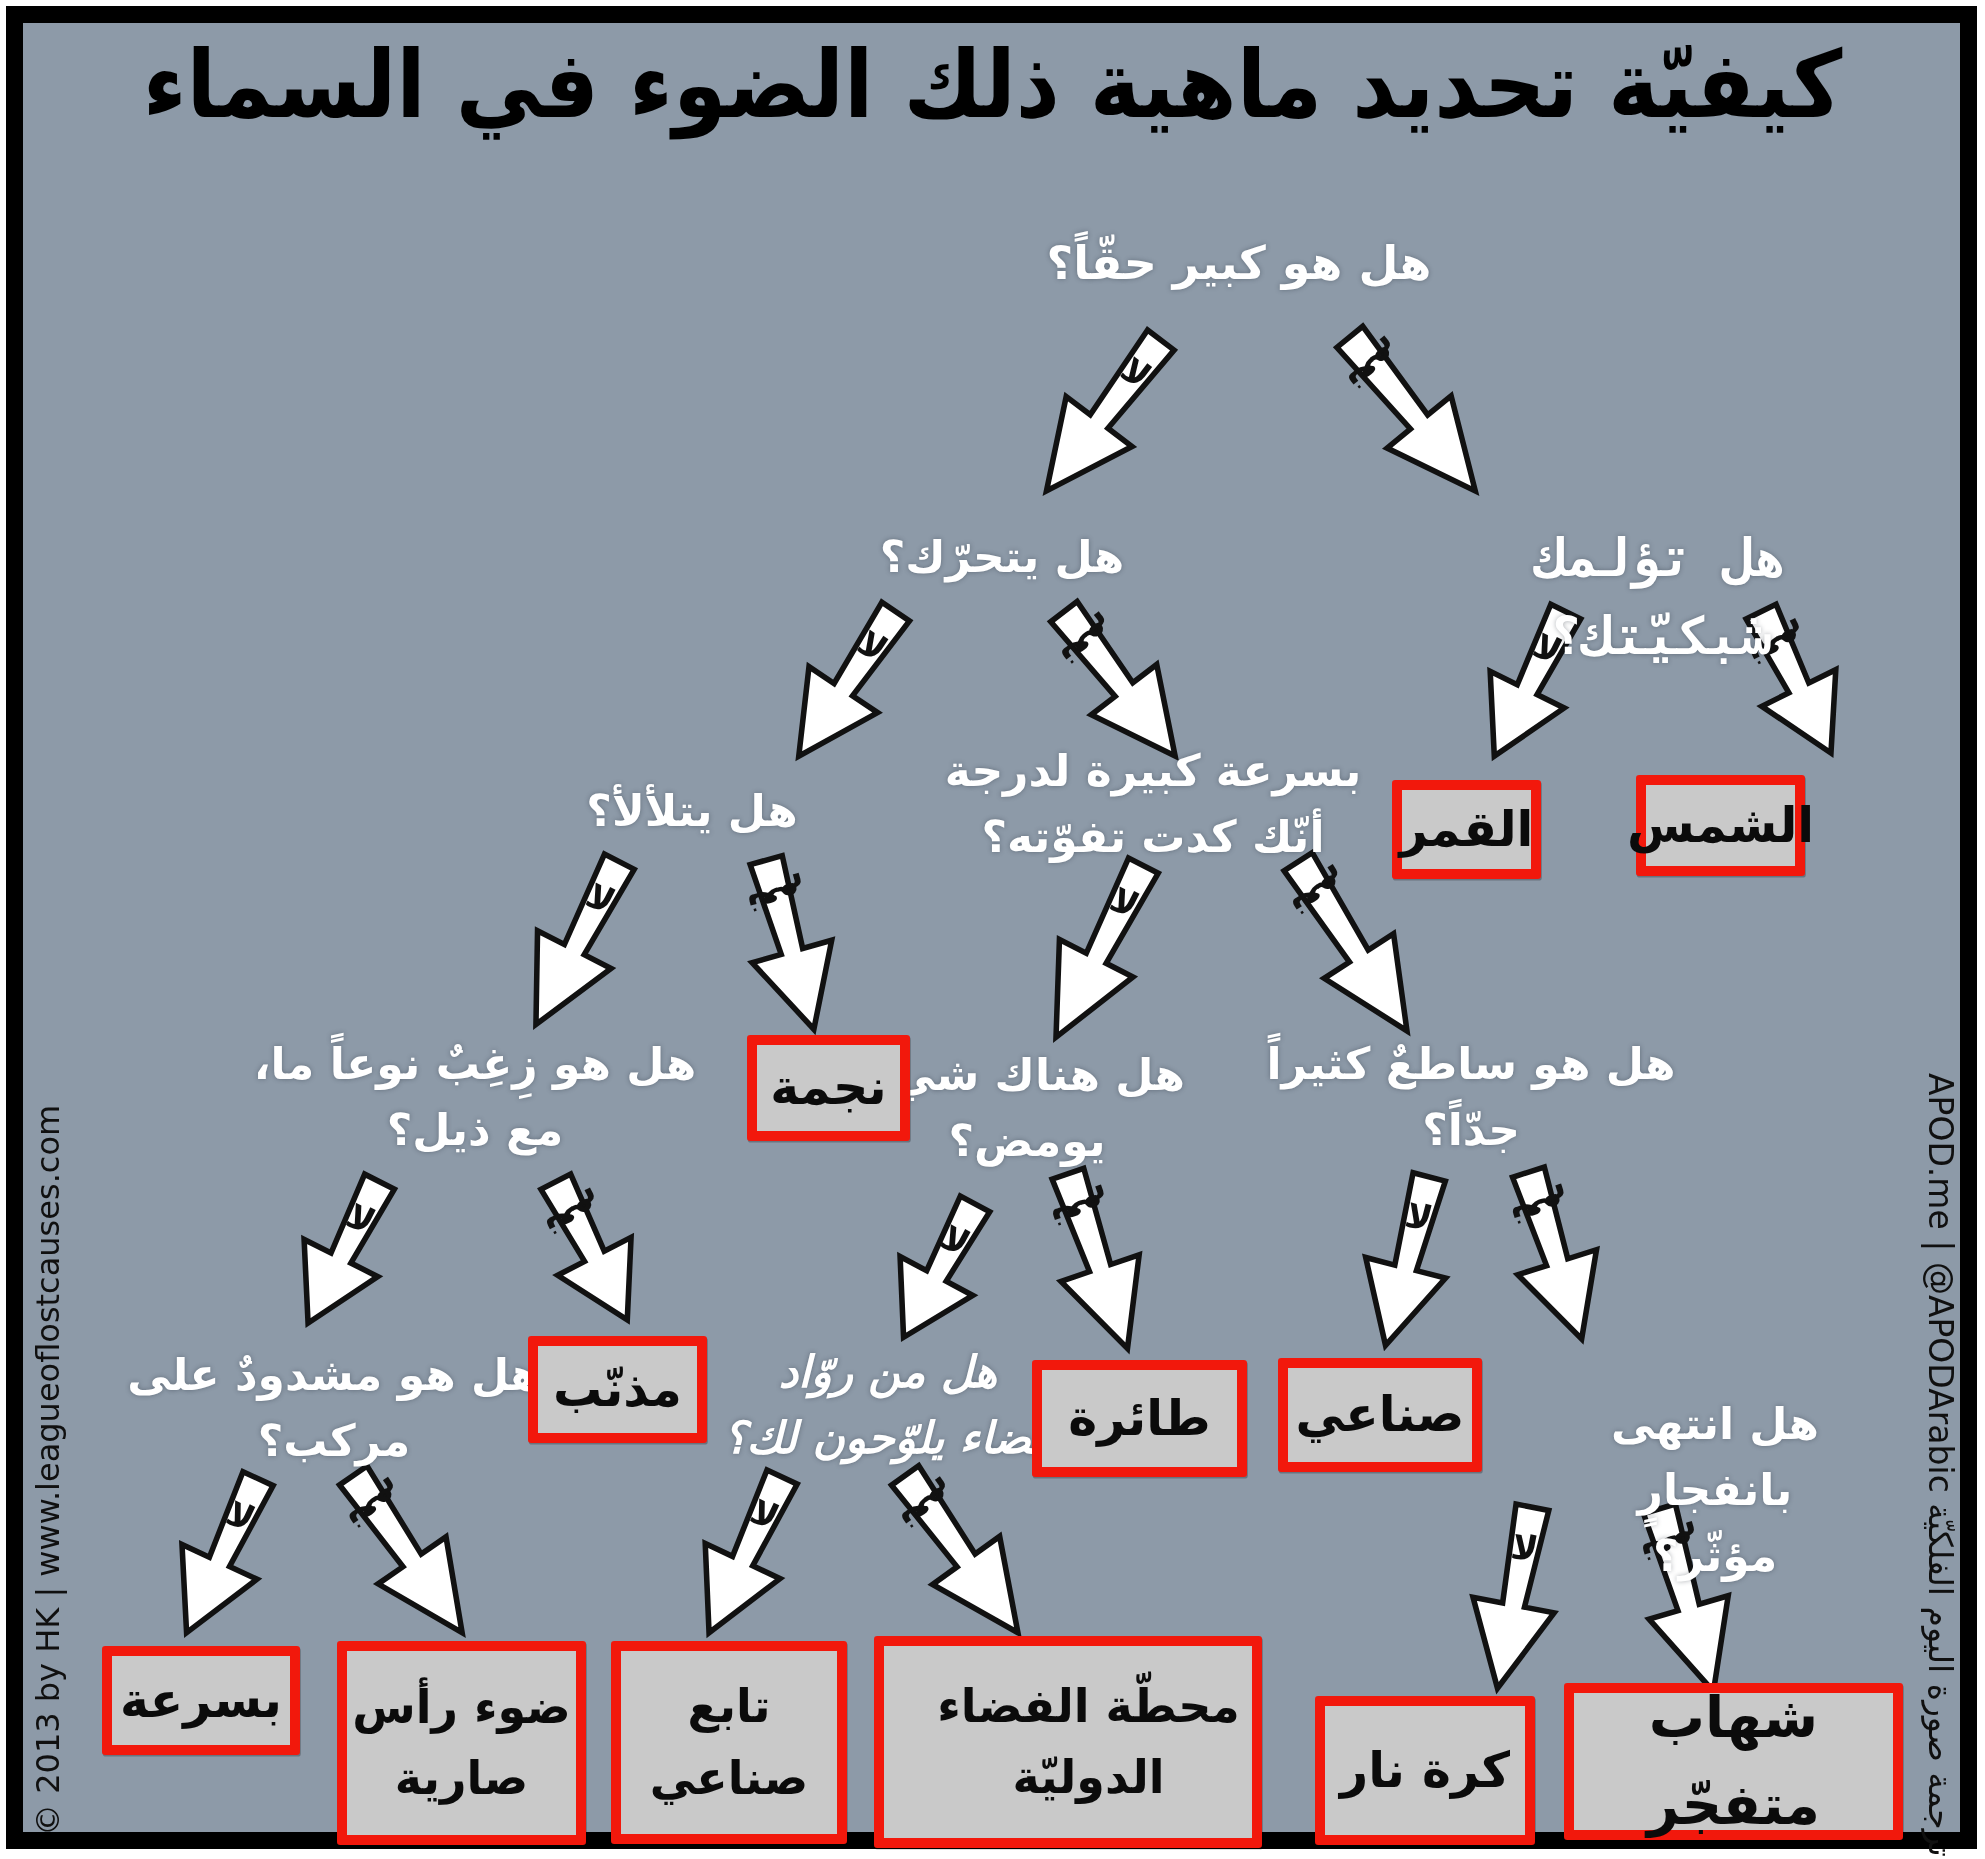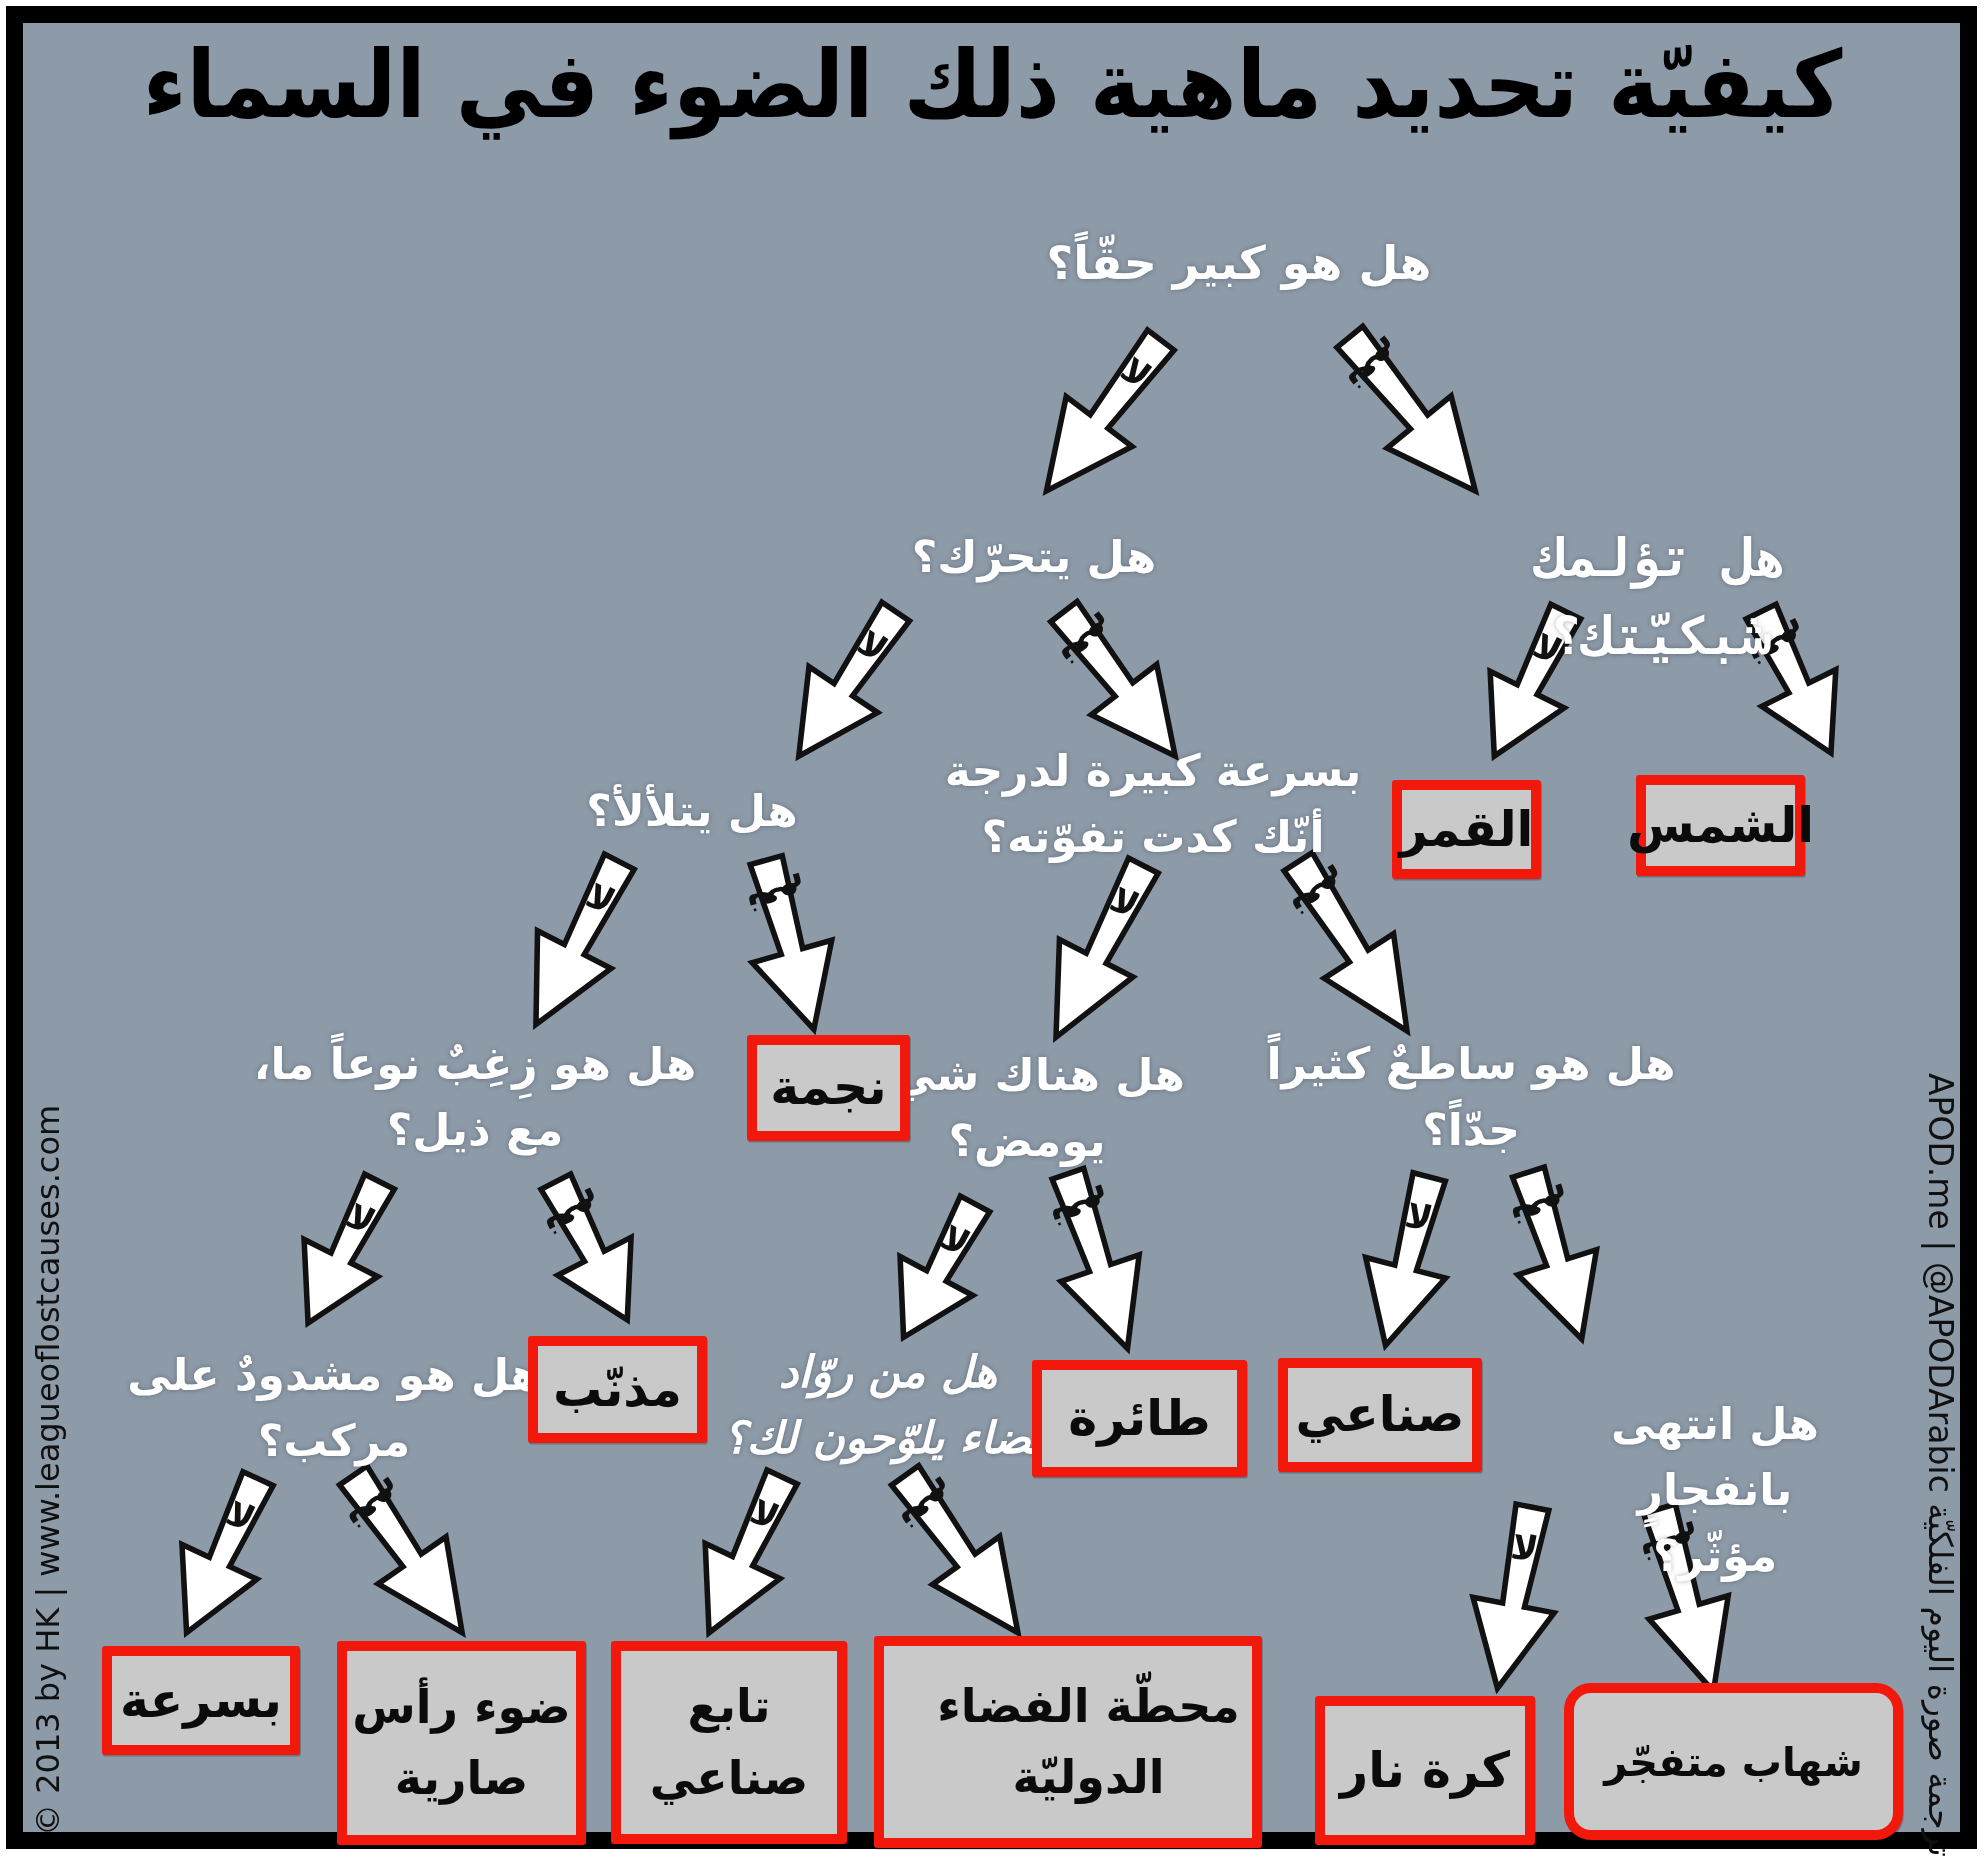--- a/index.html
+++ b/index.html
@@ -140,21 +140,21 @@
         <text class="arrow-label" x="1920.1" y="1949.1" text-anchor="middle" dominant-baseline="central" transform="rotate(10.9 1920.1 1949.1)">لا</text>
       </g>
       <g>
         <polygon class="arrow-poly" points="2069.9,1906.0 2113.3,2028.2 2076.9,2038.9 2158.0,2130.0 2176.6,2009.5 2140.1,2020.2 2110.1,1894.0"></polygon>
         <text class="arrow-label" x="2104.7" y="1949.9" text-anchor="middle" dominant-baseline="central" transform="rotate(163.5 2104.7 1949.9)">نعم</text>
       </g>
     </svg>
 
   <div id="questions">
       <div class="q" dir="rtl" style="left: 1239px; top: 229px; font-size: 46px;">هل هو كبير حقّاً؟</div>
-      <div class="q" dir="rtl" style="left: 1002px; top: 524px; font-size: 44px; margin-left: 32px;">هل يتحرّك؟</div>
+      <div class="q" dir="rtl" style="left: 1002px; top: 524px; font-size: 44px;">هل يتحرّك؟</div>
       <div class="q" dir="rtl" style="left: 1661px; top: 524px; font-size: 52px; font-family: Liberation Mono, monospace;">هل تؤلمك شبكيّتك؟</div>
       <div class="q" dir="rtl" style="left: 692px; top: 778px; font-size: 44px;">هل يتلألأ؟</div>
       <div class="q" dir="rtl" style="left: 1153px; top: 738px; font-size: 44px;">بسرعة كبيرة لدرجة
 أنّك كدت تفوّته؟</div>
       <div class="q" dir="rtl" style="left: 475px; top: 1031px; font-size: 44px;">هل هو زِغِبٌ نوعاً ما،
 مع ذيل؟</div>
       <div class="q" dir="rtl" style="left: 1027px; top: 1042px; font-size: 44px;">هل هناك شيء
 يومض؟</div>
       <div class="q" dir="rtl" style="left: 1471px; top: 1031px; font-size: 44px;">هل هو ساطعٌ كثيراً
 جدّاً؟</div>
@@ -173,20 +173,20 @@
       <div class="abox" dir="rtl" style="left: 1032px; top: 1360px; width: 195px; height: 97px; font-size: 49px;">طائرة</div>
       <div class="abox" dir="rtl" style="left: 1278px; top: 1358px; width: 184px; height: 94px; font-size: 49px;">صناعي</div>
       <div class="abox" dir="rtl" style="left: 102px; top: 1646px; width: 178px; height: 89px; font-size: 49px;">بسرعة</div>
       <div class="abox" dir="rtl" style="left: 337px; top: 1641px; width: 229px; height: 184px; font-size: 46px;">ضوء رأس
 صارية</div>
       <div class="abox" dir="rtl" style="left: 611px; top: 1641px; width: 216px; height: 183px; font-size: 46px;">تابع
 صناعي</div>
       <div class="abox" dir="rtl" style="left: 874px; top: 1636px; width: 327px; height: 192px; font-size: 46px; padding-left: 41px;">محطّة الفضاء
 الدوليّة</div>
       <div class="abox" dir="rtl" style="left: 1315px; top: 1696px; width: 200px; height: 129px; font-size: 49px;">كرة نار</div>
-      <div class="abox" dir="rtl" style="left: 1564px; top: 1683px; width: 319px; height: 137px; font-size: 40px; border-radius: 27px;">شهاب متفجّر</div>
+      <div class="abox" dir="rtl" style="left: 1564px; top: 1683px; width: 319px; height: 137px; font-size: 56px;">شهاب متفجّر</div>
     </div>
 
   <div id="credit-left" class="credit">© 2013 by HK | www.leagueoflostcauses.com</div>
 
   <div id="credit-right" class="credit">ترجمة صورة اليوم الفلكيّة APOD.me | @APODArabic</div>
 </div>
 
 
 </body></html>

